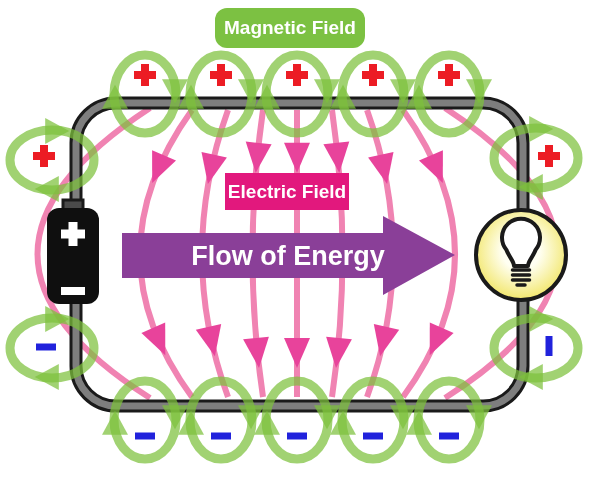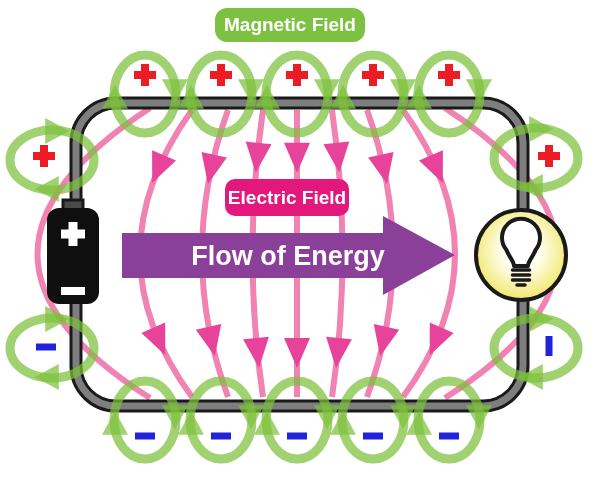--- a/index.html
+++ b/index.html
@@ -32,22 +32,22 @@
   .stop-inner{stop-color:var(--bulb-inner);}
   .stop-outer{stop-color:var(--bulb-outer);}
   
   .flow-poly{fill:var(--purple-arrow);}
   .flow-text{fill:#ffffff;font-weight:bold;font-size:27px;}
   
   .pill{
     position:absolute;display:flex;align-items:center;justify-content:center;
     color:#fff;font-weight:bold;font-size:19px;border-radius:12px;white-space:nowrap;
   }
-  .pill-green{left:215px;top:8px;width:150px;height:34px;background:var(--green-label);}
-  .pill-magenta{left:225px;top:179px;width:124px;height:37px;background:var(--magenta-label);border-radius:10px;}
+  .pill-green{left:215px;top:8px;width:150px;height:40px;background:var(--green-label);}
+  .pill-magenta{left:225px;top:173px;width:124px;height:37px;background:var(--magenta-label);border-radius:0;}
 </style>
 </head>
 <body>
 
 <div class="stage">
 
   <svg id="diagram" width="600" height="500" viewBox="0 0 600 500">
     <defs>
       <radialGradient id="bulbGlow" cx="50%" cy="45%" r="60%">
         <stop class="stop-inner" offset="35%"></stop>

